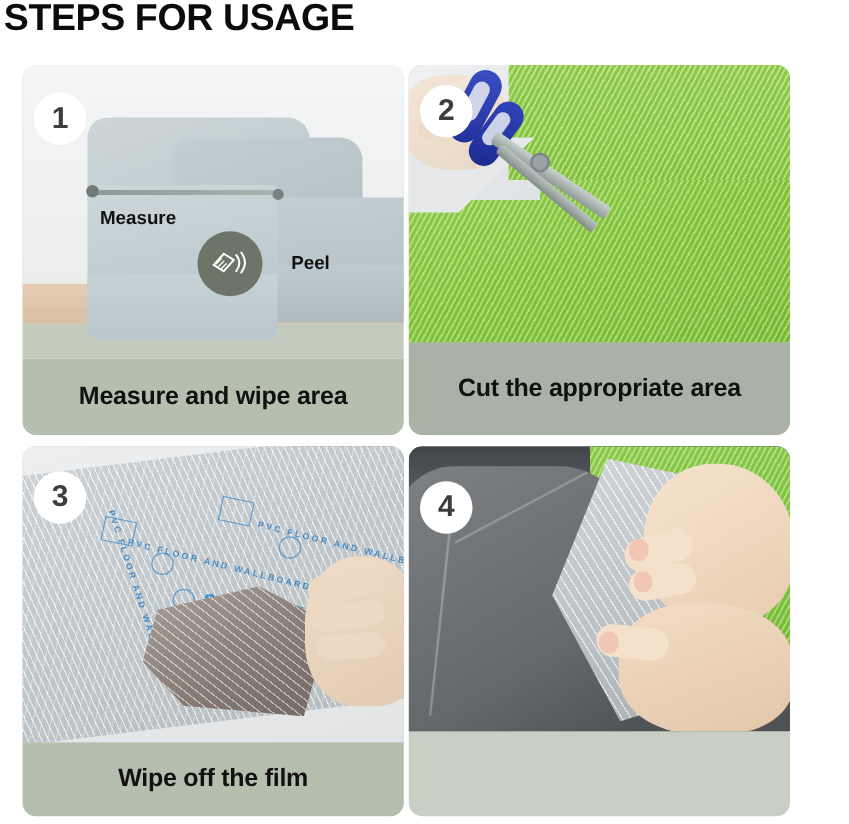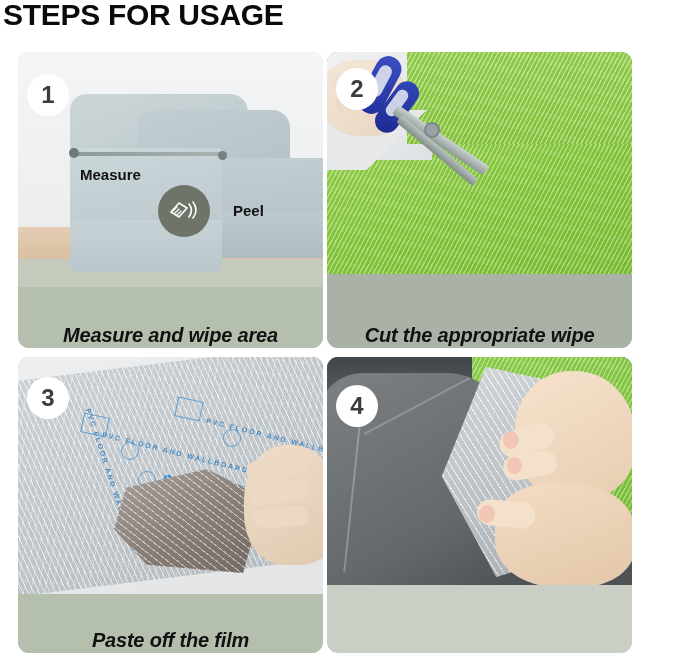--- a/index.html
+++ b/index.html
@@ -38,24 +38,23 @@
   }
   .photo{
     position:absolute;
     left:0; right:0; top:0;
     overflow:hidden;
   }
   .caption-band{
     position:absolute;
     left:0; right:0; bottom:0;
     display:flex;
-    align-items:flex-end;
+    align-items:center;
     justify-content:center;
     text-align:center;
-    font-style:italic;
   }
   .caption-text{
     font-size:20px;
     font-weight:bold;
     color:#111111;
     line-height:25px;
     padding:0 16px;
     letter-spacing:-0.2px;
   }
   .badge{
@@ -247,21 +246,21 @@
       <div class="c2-handle1"></div>
       <div class="c2-handle-hole1"></div>
       <div class="c2-handle2"></div>
       <div class="c2-handle-hole2"></div>
       <div class="c2-blade1"></div>
       <div class="c2-blade2"></div>
       <div class="c2-pivot"></div>
     </div>
     <div class="badge" style="bottom:238px">2</div>
     <div class="caption-band" style="height:74px;background:#aab2a7">
-      <span class="caption-text">Cut the appropriate wipe</span>
+      <span class="caption-text">Cut the appropriate area</span>
     </div>
   </div>
 
   <div class="card">
     <div class="photo c3-photo">
       <div class="c3-dark"></div>
       <div class="c3-sheet"></div>
       <div class="c3-print c3-p1">PVC FLOOR AND WALLBOARD</div>
       <div class="c3-print c3-p2">PVC FLOOR AND WALLBOARD</div>
       <div class="c3-print c3-p3">PVC FLOOR AND WALLBOARD</div>
@@ -275,21 +274,21 @@
       <div class="c3-icon c3-ic-circ c3-ic-c4"></div>
       <div class="c3-recycle">♻</div>
       <div class="c3-peel"></div>
       <div class="c3-hand"></div>
       <div class="c3-fing c3-f1"></div>
       <div class="c3-fing c3-f2"></div>
       <div class="c3-fing c3-f3"></div>
     </div>
     <div class="badge" style="bottom:234px">3</div>
     <div class="caption-band" style="height:59px;background:#b5bfae">
-      <span class="caption-text">Paste off the film</span>
+      <span class="caption-text">Wipe off the film</span>
     </div>
   </div>
 
   <div class="card">
     <div class="photo c4-photo">
       <div class="c4-dark-top"></div>
       <div class="c4-green"></div>
       <div class="c4-sofa"></div>
       <div class="c4-seam"></div>
       <div class="c4-seam2"></div>

